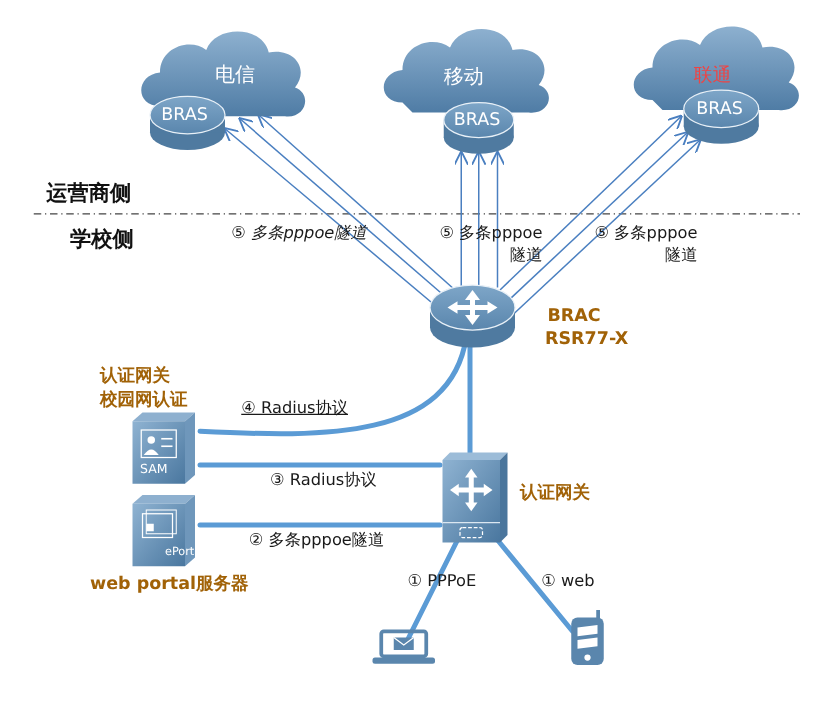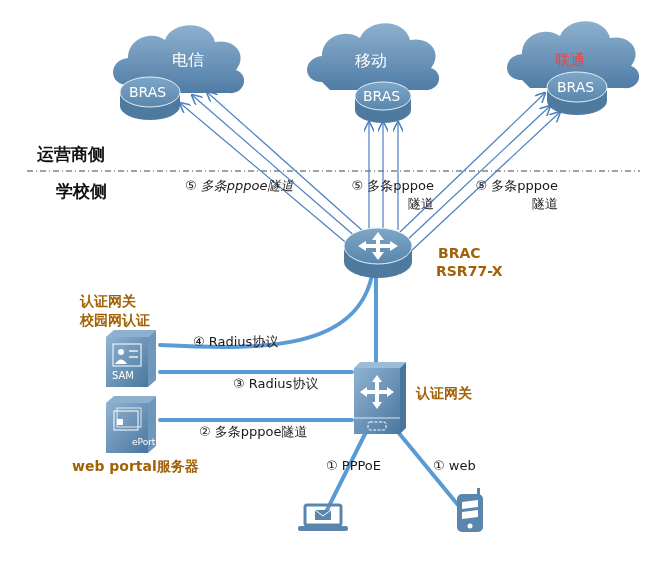--- a/index.html
+++ b/index.html
@@ -176,17 +176,17 @@
 <div class="lbl lbl-b" style="left:416px;top:385px;">认证网关</div>
 
 <div class="lbl lbl-b" style="left:80px;top:292px;line-height:19px;">
   <div>认证网关</div>
   <div>校园网认证</div>
 </div>
 <div class="lbl" style="left:112px;top:370px;color:#fff;font-size:10px;text-align:center;">SAM</div>
 <div class="lbl" style="left:108px;top:437px;color:#fff;font-size:9px;margin-left:24px;">ePortal</div>
 <div class="lbl lbl-b" style="left:72px;top:458px;">web portal服务器</div>
 
-<div class="lbl lbl-sm" style="left:193px;top:333px;">④  Radius协议</div>
-<div class="lbl lbl-sm" style="left:233px;top:375px;">③  Radius协议</div>
+<div class="lbl lbl-sm" style="left:193px;top:317px;text-decoration:underline;">④  Radius协议</div>
+<div class="lbl lbl-sm" style="left:216px;top:375px;">③  Radius协议</div>
 <div class="lbl lbl-sm" style="left:199px;top:423px;">②  多条pppoe隧道</div>
 <div class="lbl lbl-sm" style="left:326px;top:458px;">①  PPPoE</div>
 <div class="lbl lbl-sm" style="left:433px;top:458px;text-align:center;">①  web</div>
 
 </body></html>

